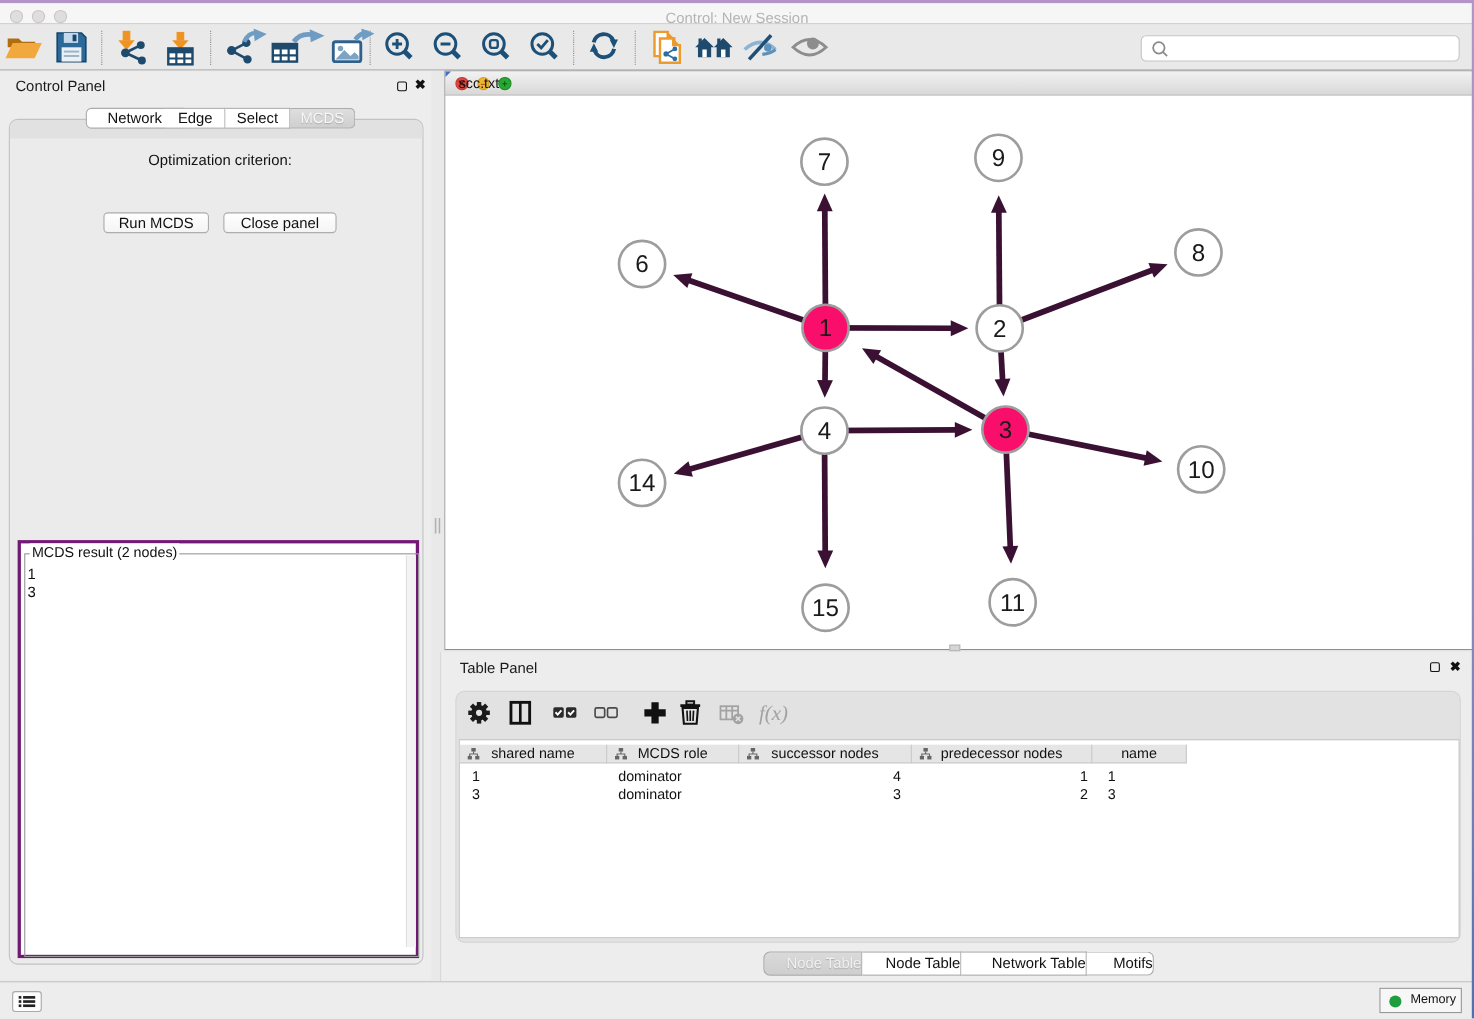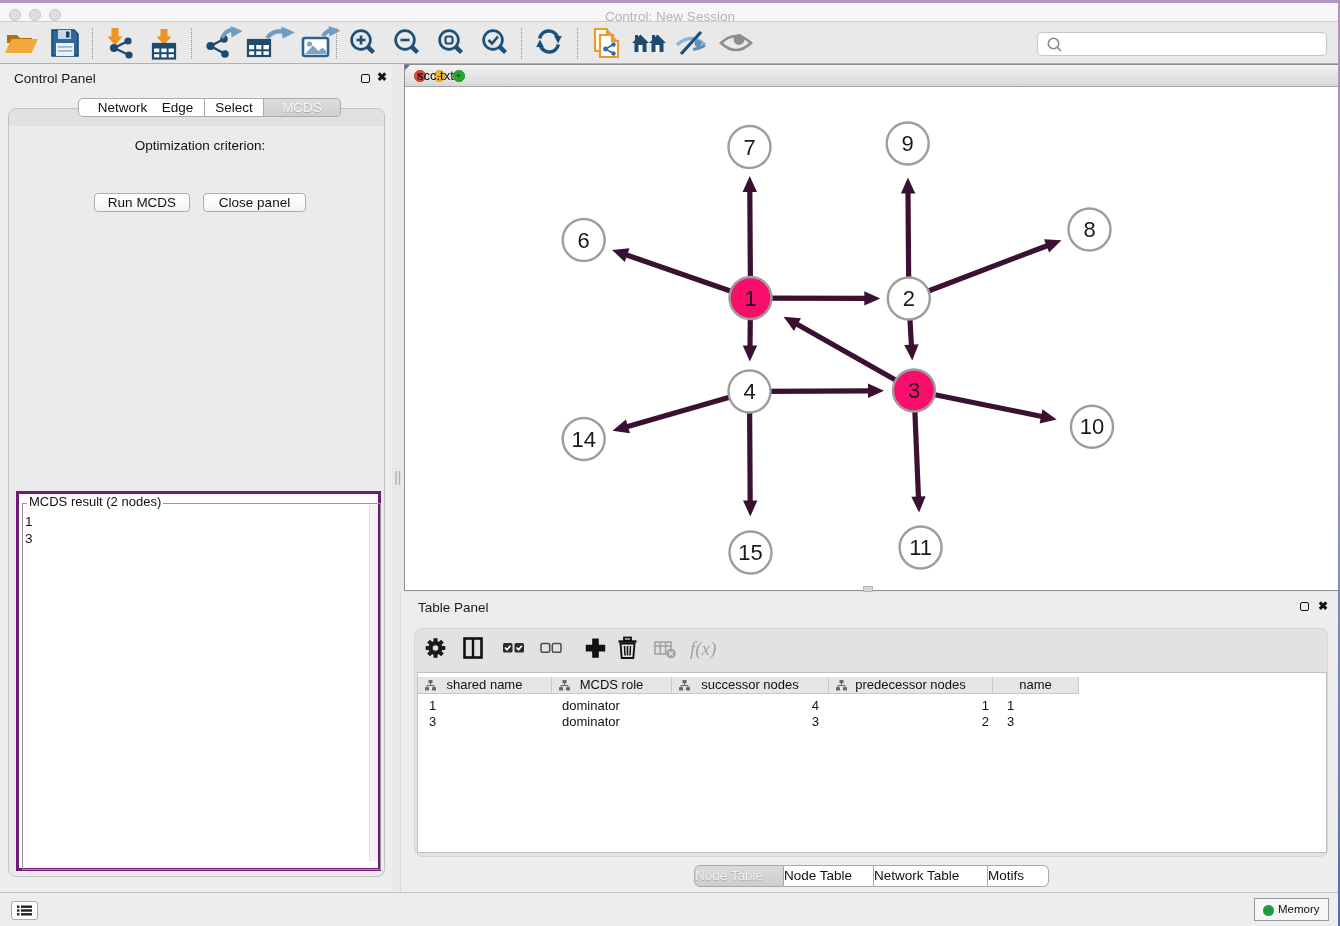--- a/index.html
+++ b/index.html
@@ -46,25 +46,25 @@
 #tphead{left:17px;top:7px;font-size:13.5px;color:#1b1b1b}
 #tcontainer{left:13px;top:35px;width:914px;height:229px;background:#e2e2e2;border:1px solid #d5d5d5;border-radius:8px}
 #ttools{left:4px;top:4px;width:906px;height:30px}
 #ttable{left:2px;top:43px;width:910px;height:181px;background:#fff;border:1px solid #c0c0c0}
 #thead{left:0;top:4px;width:661px;height:17px;background:#e5e5e5;border-bottom:1px solid #c9c9c9}
 .hcell{position:absolute;top:0;height:17px;border-right:1px solid #c9c9c9;font-size:13px;color:#111;text-align:center;line-height:16px}
 .hicon{position:absolute;left:7px;top:3px}
 .trow{position:absolute;width:908px;height:17px;font-size:13px;color:#111}
 .tc{position:absolute;top:0;height:17px;line-height:16px}
 
-.ftab{position:absolute;top:272px;height:22px;background:#fff;border:1px solid #a9a9a9;font-size:13.5px;text-align:left;line-height:20px;color:#111}
+.ftab{position:absolute;top:272px;height:22px;background:#fff;border:1px solid #a9a9a9;font-size:13.5px;text-align:right;line-height:20px;color:#111}
 
 #statusbar{left:0;top:892px;width:1340px;height:34px;background:#ededed;border-top:1px solid #c3c3c3}
 #listbtn{left:11px;top:8px;width:27px;height:19px;background:#fdfdfd;border:1px solid #a9a9a9;border-radius:3px}
-#membtn{left:1254px;top:5px;width:75px;height:23px;background:#f7f7f7;border:1px solid #989898;font-size:11.5px;color:#111;line-height:21px;text-align:left;padding-left:23px}
+#membtn{left:1254px;top:5px;width:75px;height:23px;background:#f7f7f7;border:1px solid #989898;font-size:11.5px;color:#111;line-height:21px;text-align:center;padding-left:23px}
 #memdot{position:absolute;left:8px;top:5.5px;width:11px;height:11px;border-radius:50%;background:#1d9e3d}
 #bluestrip{left:1338px;top:0;width:2px;height:926px;background:linear-gradient(#b294c7,#8f8cbd 55%,#6d7fb8 80%,#4f6fb3);z-index:60}
 svg{display:block}
 </style></head>
 <body>
 <div id="stage">
 <div class="abs" id="purple"></div>
 <div class="abs" id="titlebar">
   <div class="tl" style="left:9px"></div>
       <div class="tl" style="left:29px"></div>
@@ -212,21 +212,21 @@
 
 <div class="abs" id="cpanel">
   <div class="abs" id="cphead">Control Panel</div>
   <div class="flo" style="left:361px;top:9px"></div>
   <div class="xic" style="left:377px;top:5px">✖</div>
   <div class="abs" id="cpinner"></div>
   <div class="abs" id="cpband"></div>
   <div class="tab" style="left:78px;width:89px;border-radius:5px 0 0 5px">Network</div>
   <div class="tab" style="left:151px;width:54px;border-left:none">Edge</div>
   <div class="tab" style="left:205px;width:59px;border-left:none">Select</div>
-  <div class="tab" style="left:264px;width:77px;border-left:none;border-radius:0 5px 5px 0;background:linear-gradient(#dedede,#cfcfcf);color:#f8f8f8;text-shadow:0 1px 1px #a8a8a8">MCDS</div>
+  <div class="tab" style="left:264px;width:59px;border-left:none;border-radius:0 5px 5px 0;background:linear-gradient(#dedede,#cfcfcf);color:#f8f8f8;text-shadow:0 1px 1px #a8a8a8">MCDS</div>
   <div class="abs" id="optlab">Optimization criterion:</div>
   <div class="btn" style="left:94px;width:96px">Run MCDS</div>
   <div class="btn" style="left:203px;width:103px">Close panel</div>
   <div class="abs" id="resbox">
     <div class="abs" id="fset">
           <div class="abs" id="fleg">MCDS result (2 nodes)</div>
       <div class="abs" id="ftext">1<br>3</div>
       <div class="abs" id="fscroll"></div>
     </div>
   </div>

